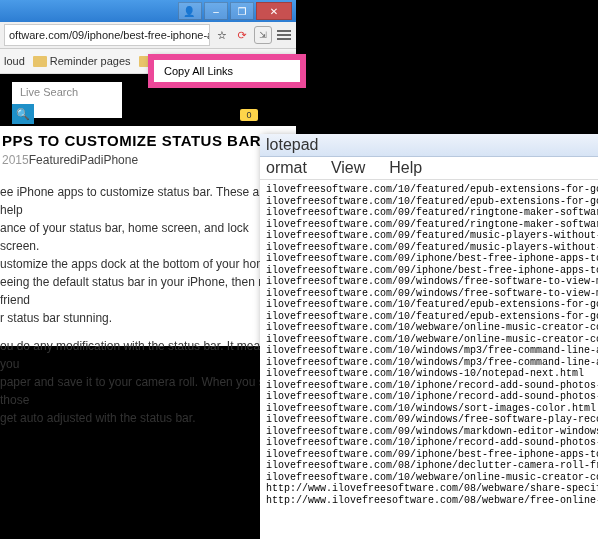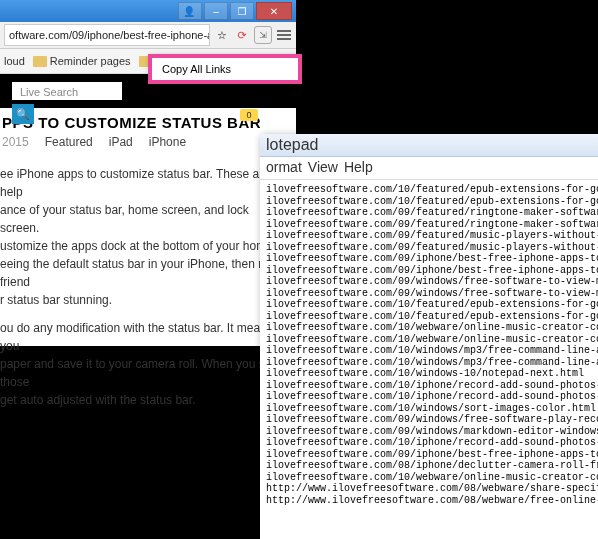--- a/index.html
+++ b/index.html
@@ -7,40 +7,40 @@
 .titlebar{height:22px;background:linear-gradient(#4a9be8,#2d7dd2);display:flex;justify-content:flex-end;align-items:center;padding:0 4px;gap:2px}
 .winbtn{width:22px;height:16px;background:rgba(255,255,255,.2);border:1px solid rgba(0,0,0,.2);display:flex;align-items:center;justify-content:center;color:#fff;font-size:10px}
 .winbtn.close{width:34px;background:#c75050}
 .addr{height:26px;background:#f0f0f0;border-bottom:1px solid #ccc;display:flex;align-items:center;padding:0 4px;gap:4px}
 .addr-box{flex:1;background:#fff;border:1px solid #ccc;height:20px;line-height:20px;padding:0 4px;font-size:11px;overflow:hidden;white-space:nowrap;color:#222}
 .addr-icons{display:flex;gap:4px;align-items:center}
 .ic{width:16px;height:16px;display:flex;align-items:center;justify-content:center}
 .bookbar{height:24px;background:#f5f5f5;border-bottom:1px solid #ddd;display:flex;align-items:center;padding:0 4px;gap:8px;font-size:11px;color:#333}
 .bookbar span{display:flex;align-items:center;gap:3px}
 .folder{width:14px;height:11px;background:#e8c46a;border-radius:1px}
-.ctx{position:absolute;left:148px;top:54px;width:146px;background:#fff;border:4px solid #ec4899;box-shadow:2px 2px 6px rgba(0,0,0,.3);z-index:20}
+.ctx{position:absolute;left:148px;top:54px;width:146px;background:#fff;border:6px solid #ec4899;box-shadow:2px 2px 6px rgba(0,0,0,.3);z-index:20}
 .ctx div{padding:5px 10px;font-size:11px;color:#000}
 .hero{background:#000;color:#fff;padding:8px 12px;display:flex;align-items:center;gap:10px}
-.search{display:inline-block;background:#fff;color:#888;padding:4px 32px 2px 8px;font-size:11px;width:70px;position:relative}
+.search{display:inline-block;background:#fff;color:#888;padding:4px 32px 20px 8px;font-size:11px;width:70px;position:relative}
 .sb{position:absolute;left:0;top:22px;width:22px;height:20px;background:#1e90c8;display:flex;align-items:center;justify-content:center;color:#fff}
 .title{color:#000;font-size:15px;font-weight:bold;padding:6px 0 0 0;letter-spacing:.5px}
-.meta{display:flex;gap:16px;font-size:12px;padding:4px 0 10px 0;color:#444}
+.meta{display:flex;font-size:12px;padding:4px 0 10px 0;color:#444}
 .meta b{font-weight:normal}
 .date{color:#999}
 .content{padding:6px 12px 12px 0;color:#333;font-size:12px;line-height:1.5}
 .content b{font-weight:normal}
 .para{margin-bottom:10px}
 .sidebar{position:absolute;right:4px;top:156px;display:flex;flex-direction:column;gap:3px}
 .sharebtn{width:26px;height:26px;display:flex;align-items:center;justify-content:center;color:#fff;font-weight:bold;font-size:14px}
 .sharehdr{width:26px;font-size:8px;text-align:center;color:#666;background:#f3f3f3;border:1px solid #ccc;padding:2px 0}
 .fb{background:#3b5998}.gp{background:#dd4b39}.tw{background:#00aced}.li{background:#007bb6}.st{background:#3cb371}
 .badge{position:absolute;right:38px;top:109px;width:18px;height:12px;background:#ffd54a;border-radius:2px;font-size:9px;text-align:center;line-height:12px;color:#333}
 .notepad{position:absolute;left:260px;top:134px;width:338px;height:405px;background:#fff;box-shadow:2px 2px 8px rgba(0,0,0,.4)}
 .np-title{height:18px;background:linear-gradient(#eef3fb,#d7e4f5);border-bottom:1px solid #b8c8dd;padding:2px 6px;font-size:16px;color:#333}
-.np-menu{height:18px;border-bottom:1px solid #ddd;padding:2px 6px;display:flex;gap:6px;font-size:14px;color:#333}
+.np-menu{height:18px;border-bottom:1px solid #ddd;padding:2px 6px;display:flex;gap:24px;font-size:16px;color:#333}
 .np-body{padding:4px 0 4px 6px;font-family:'Courier New',monospace;font-size:10px;line-height:11.5px;color:#000;white-space:nowrap;overflow:hidden}
 .np-body .pre{white-space:pre}
 .hamb{display:flex;flex-direction:column;gap:2px;justify-content:center}
 .hamb i{display:block;width:14px;height:2px;background:#666}
 </style>
 </head>
 <body>
 
 <div class="browser">
   <div class="titlebar">

